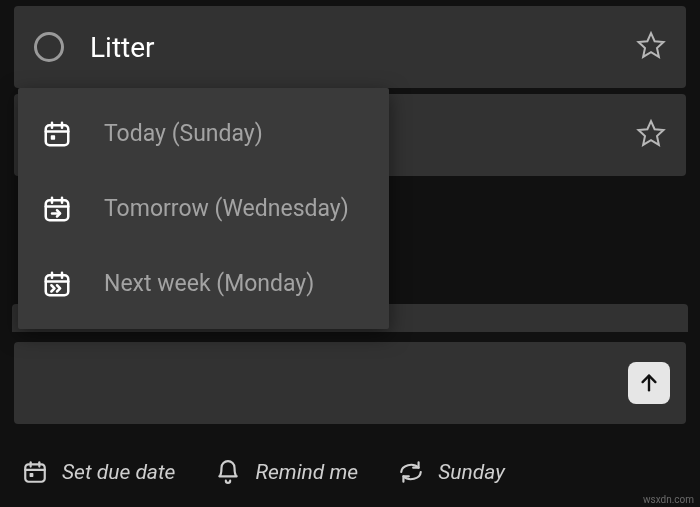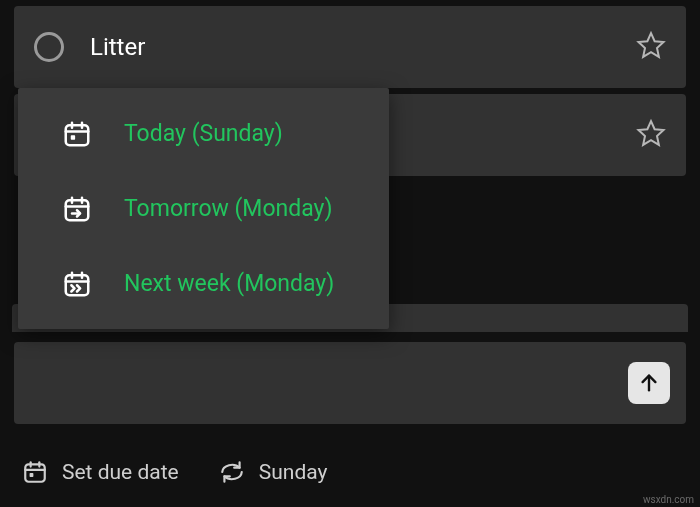--- a/index.html
+++ b/index.html
@@ -27,21 +27,21 @@
     .task-card-2 { top: 94px; z-index: 1; }
     .checkbox-circle {
       width: 30px;
       height: 30px;
       border: 3px solid #9a9a9a;
       border-radius: 50%;
       flex-shrink: 0;
     }
     .task-title {
       flex: 1;
-      font-size: 24px;
+      font-size: 28px;
       margin-left: 26px;
       color: #ffffff;
     }
     .star-icon {
       width: 30px;
       height: 30px;
       flex-shrink: 0;
     }
     .bottom-area {
       position: absolute;
@@ -83,41 +83,42 @@
       padding-left: 8px;
       gap: 0;
     }
     .toolbar-item {
       display: flex;
       align-items: center;
       gap: 14px;
       color: #cfcfcf;
       font-size: 21px;
       padding-right: 40px;
+      font-style: italic;
     }
     .toolbar-item svg { flex-shrink: 0; }
     .popup {
       position: absolute;
       left: 18px;
       top: 88px;
       width: 371px;
       background: #3a3a3a;
       border-radius: 2px;
       box-shadow: 0 6px 20px rgba(0,0,0,0.5);
       z-index: 10;
       padding: 8px 0;
     }
     .popup-item {
       display: flex;
       align-items: center;
       height: 75px;
-      padding: 0 44px;
+      padding: 0 24px;
       gap: 32px;
       font-size: 23px;
-      color: #22c55e;
+      color: #a3a3a3;
       cursor: pointer;
     }
     .popup-item svg { flex-shrink: 0; }
     .watermark {
       position: absolute;
       right: 6px;
       bottom: 2px;
       font-size: 10px;
       color: #6a6a6a;
       z-index: 20;
@@ -172,20 +173,27 @@
         <rect x="3" y="5" width="18" height="16" rx="3"></rect>
         <line x1="3" y1="10" x2="21" y2="10"></line>
         <line x1="8" y1="3" x2="8" y2="7"></line>
         <line x1="16" y1="3" x2="16" y2="7"></line>
         <rect x="7" y="13" width="3.5" height="3.5" rx="0.6" fill="#cfcfcf" stroke="none"></rect>
       </svg>
       <span>Set due date</span>
     </div>
     <div class="toolbar-item">
       <svg width="26" height="26" viewBox="0 0 24 24" fill="none" stroke="#cfcfcf" stroke-width="2" stroke-linecap="round" stroke-linejoin="round">
+        <path d="M6 8a6 6 0 0 1 12 0c0 7 2 8 2 8H4s2-1 2-8"></path>
+        <path d="M10 20a2 2 0 0 0 4 0"></path>
+      </svg>
+      <span>Remind me</span>
+    </div>
+    <div class="toolbar-item">
+      <svg width="26" height="26" viewBox="0 0 24 24" fill="none" stroke="#cfcfcf" stroke-width="2" stroke-linecap="round" stroke-linejoin="round">
         <path d="M3 12a9 7 0 0 1 16-4"></path>
         <polyline points="19,3 19,8 14,8"></polyline>
         <path d="M21 12a9 7 0 0 1-16 4"></path>
         <polyline points="5,21 5,16 10,16"></polyline>
       </svg>
       <span>Sunday</span>
     </div>
   </div>
 </div>
 
@@ -202,21 +210,21 @@
   </div>
   <div class="popup-item">
     <svg width="30" height="30" viewBox="0 0 24 24" fill="none" stroke="#ffffff" stroke-width="2" stroke-linecap="round" stroke-linejoin="round">
       <rect x="3" y="5" width="18" height="16" rx="3"></rect>
       <line x1="3" y1="10" x2="21" y2="10"></line>
       <line x1="8" y1="3" x2="8" y2="7"></line>
       <line x1="16" y1="3" x2="16" y2="7"></line>
       <line x1="8" y1="15.5" x2="14" y2="15.5"></line>
       <polyline points="12,13 14.5,15.5 12,18"></polyline>
     </svg>
-    <span>Tomorrow (Monday)</span>
+    <span>Tomorrow (Wednesday)</span>
   </div>
   <div class="popup-item">
     <svg width="30" height="30" viewBox="0 0 24 24" fill="none" stroke="#ffffff" stroke-width="2" stroke-linecap="round" stroke-linejoin="round">
       <rect x="3" y="5" width="18" height="16" rx="3"></rect>
       <line x1="3" y1="10" x2="21" y2="10"></line>
       <line x1="8" y1="3" x2="8" y2="7"></line>
       <line x1="16" y1="3" x2="16" y2="7"></line>
       <polyline points="7.5,13 10,15.5 7.5,18"></polyline>
       <polyline points="12,13 14.5,15.5 12,18"></polyline>
     </svg>

